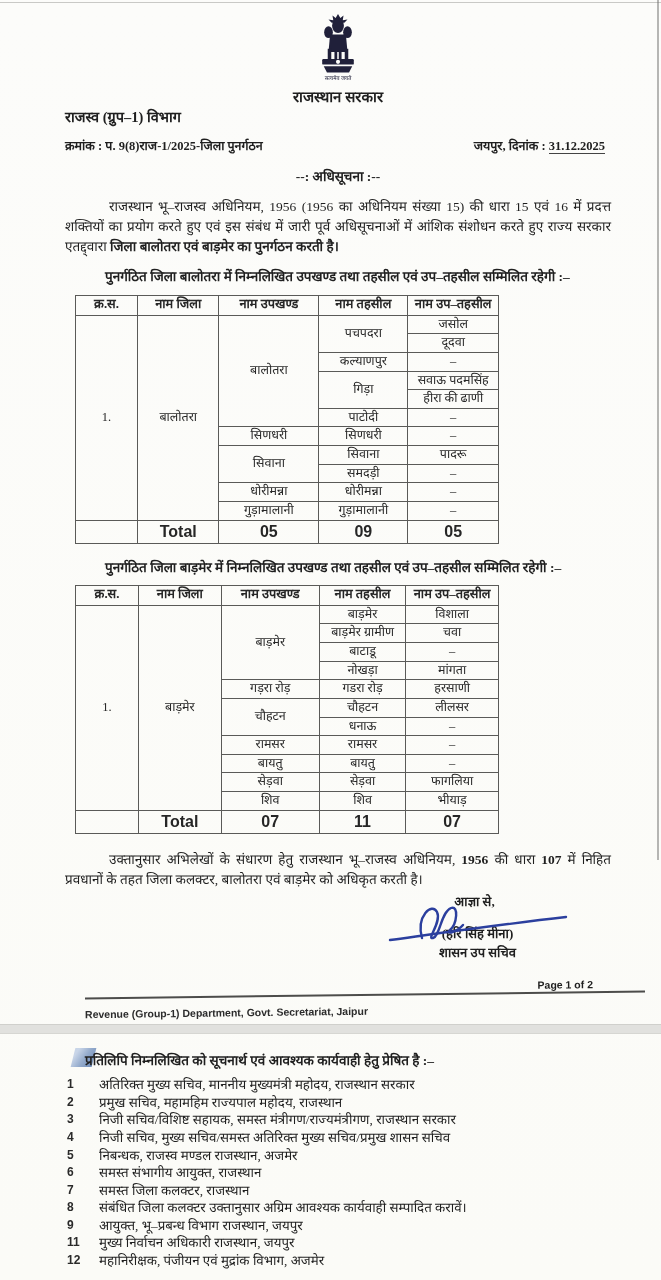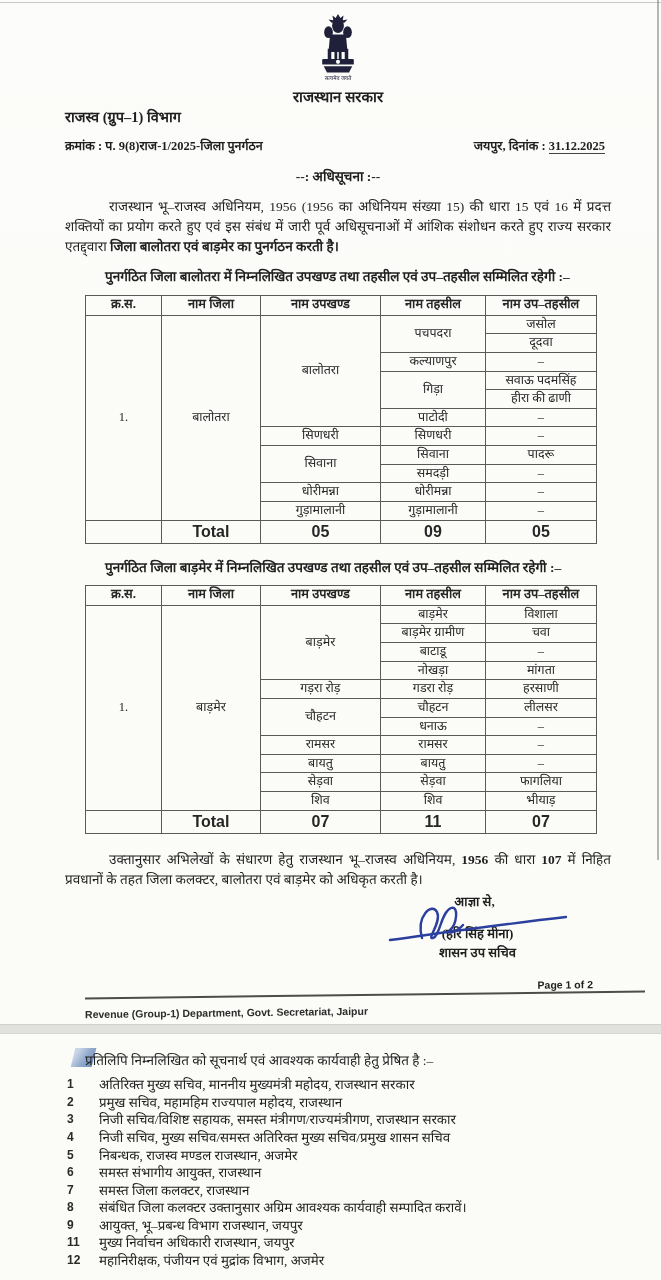--- a/index.html
+++ b/index.html
@@ -22,21 +22,21 @@
 
   .ref-row { display:flex; justify-content:space-between; margin-top:11px; font-weight:bold; font-size:12.5px; }
   .ref-row .date { border-bottom:1px solid #444; }
 
   .notif { text-align:center; font-weight:bold; font-size:13.5px; margin-top:13px; }
 
   .para { font-size:13.5px; line-height:1.5; text-align:justify; text-indent:44px; margin-top:12px; }
   .para.bold { font-weight:bold; text-indent:40px; }
   .closing { margin-top:16px; }
 
-  table.gov { border-collapse:collapse; margin:7px 0 0 20px; width:512px; font-size:12.5px;padding-left:26px; }
+  table.gov { border-collapse:collapse; margin:7px 0 0 10px; width:424px; font-size:12.5px;padding-left:26px; }
   table.gov th, table.gov td {
     border:1px solid #5a5a58; text-align:center; vertical-align:middle;
     padding:1px 3px; height:16px; line-height:1.25; color:#262626;
   }
   table.gov th { font-weight:bold; font-size:12.8px; height:20px; }
   table.gov td.tot, table.gov th { background:transparent; }
   table.gov tr.total-row td { font-weight:bold; height:20px; font-family:"Liberation Sans","DejaVu Sans",sans-serif; font-size:16px; }
   table.gov col.c1{width:74px} table.gov col.c2{width:96px} table.gov col.c3{width:117px}
   table.gov col.c4{width:102px} table.gov col.c5{width:108px}
 
@@ -48,21 +48,21 @@
 
   .pageno-row { text-align:right; font-family:"Liberation Sans","DejaVu Sans",sans-serif;
     font-weight:bold; font-size:10.5px; margin:20px 18px 0 0; transform:rotate(-0.6deg); }
   .rule { border-top:2px solid #4c4c4a; width:560px; margin:1px 0 0 20px; transform:rotate(-0.7deg); }
   .footer-en { font-family:"Liberation Sans","DejaVu Sans",sans-serif; font-weight:bold;
     font-size:10.5px; margin:9px 0 0 20px; transform:rotate(-0.7deg); color:#2c2c2c; }
 
   .page-band { width:661px; height:10px; background:#e1e1de; border-top:1px solid #d0d0cc; border-bottom:1px solid #d6d6d2; margin-top:7px; }
 
   .page2 { padding:17px 45px 0 65px; position:relative; }
-  .cc-head-row { position:relative; font-weight:normal; font-size:13.5px; padding-left:20px; }
+  .cc-head-row { position:relative; font-weight:bold; font-size:13.5px; padding-left:20px; }
   .blue-mark { position:absolute; left:8px; top:-3px; width:21px; height:19px;
     background:linear-gradient(115deg,#c3d1e6 15%,#8aa3c8 55%,#5f80b2 100%);
     transform:skewX(-14deg); opacity:.9; z-index:0; }
   .cc-head-text { position:relative; z-index:1; }
   .cc-list { margin-top:7px; font-size:13.3px; }
   .cc-item { display:flex; line-height:17.6px; }
   .cc-item .num { width:34px; flex:none; padding-left:2px; font-family:"Liberation Sans","DejaVu Sans",sans-serif; font-size:12px; font-weight:bold; color:#2a2a2a; }
   .cc-item .txt { flex:1; }
 </style>
 </head>

